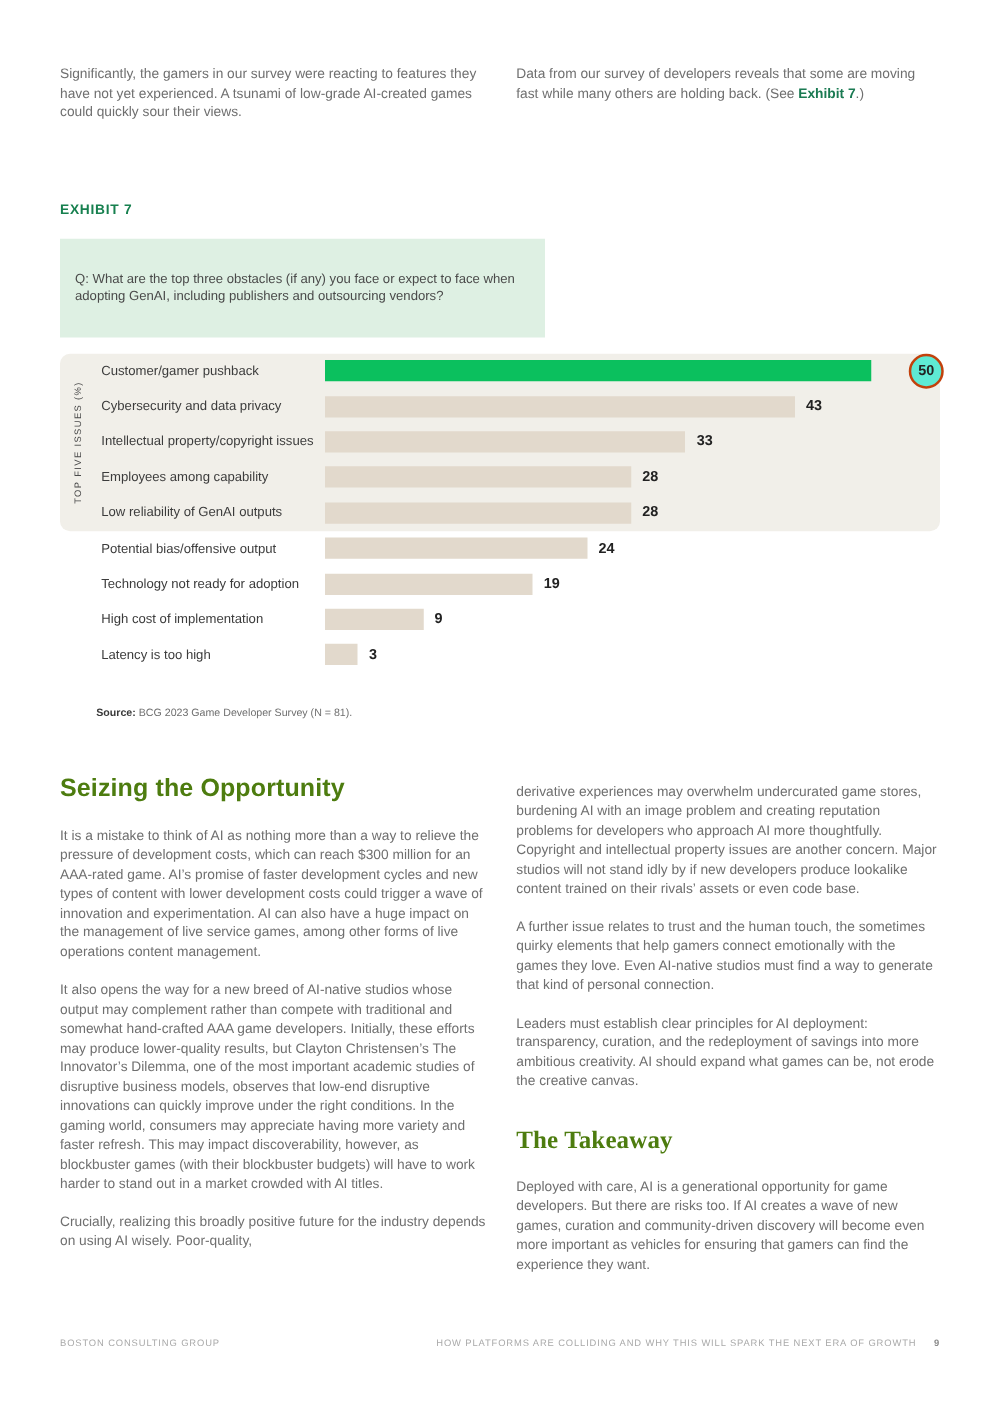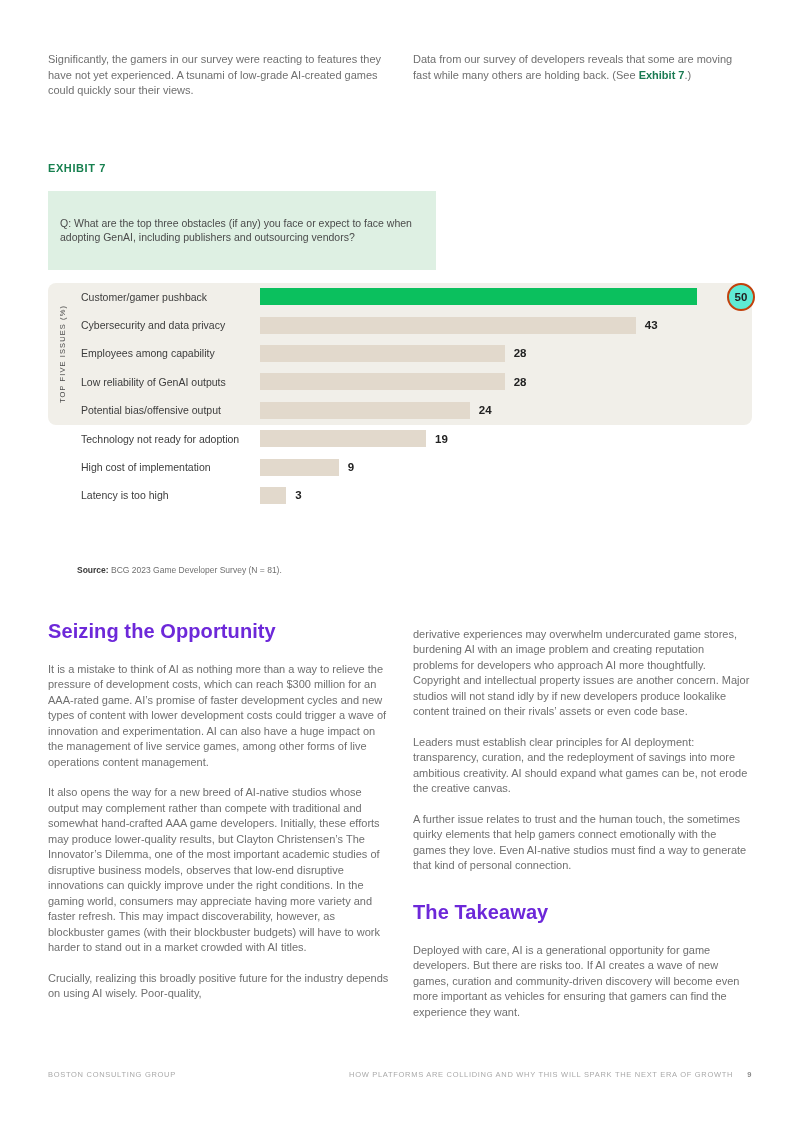--- a/index.html
+++ b/index.html
@@ -137,26 +137,26 @@
     font-size: 8.5px;
     color: #6f6f6f;
     margin-left: 29px;
   }
   .source-line .source-label { font-weight: 700; color: #3a3a3a; }
   
   .sections { margin-top: 45px; }
   .section-heading {
     font-size: 20px;
     font-weight: 700;
-    color: #6d28d9;
+    color: #4d7c0f;
     letter-spacing: 0.1px;
     margin: 0 0 19px 0;
   }
   .right-col { padding-top: 7px; }
-  .right-col .section-heading { margin-top: 27px; }
+  .right-col .section-heading { margin-top: 27px; font-family: Liberation Serif, serif; }
   
   .footer {
     position: absolute;
     left: 48px;
     right: 48px;
     top: 1070px;
     display: flex;
     justify-content: space-between;
     align-items: flex-end;
     font-size: 7.5px;
@@ -197,20 +197,27 @@
       </div>
     </div>
         <div class="chart-row">
       <div class="chart-row-label">Cybersecurity and data privacy</div>
       <div class="chart-bar-area">
         <div class="chart-bar" style="width: 375.82px;"></div>
         <span class="chart-value">43</span>
       </div>
     </div>
         <div class="chart-row">
+      <div class="chart-row-label">Intellectual property/copyright issues</div>
+      <div class="chart-bar-area">
+        <div class="chart-bar" style="width: 288.42px;"></div>
+        <span class="chart-value">33</span>
+      </div>
+    </div>
+        <div class="chart-row">
       <div class="chart-row-label">Employees among capability</div>
       <div class="chart-bar-area">
         <div class="chart-bar" style="width: 244.72px;"></div>
         <span class="chart-value">28</span>
       </div>
     </div>
         <div class="chart-row">
       <div class="chart-row-label">Low reliability of GenAI outputs</div>
       <div class="chart-bar-area">
         <div class="chart-bar" style="width: 244.72px;"></div>
@@ -256,22 +263,22 @@
   
   <div class="two-col sections">
     <div class="left-col">
       <h2 class="section-heading">Seizing the Opportunity</h2>
       <p class="body-text">It is a mistake to think of AI as nothing more than a way to relieve the pressure of development costs, which can reach $300 million for an AAA-rated game. AI’s promise of faster development cycles and new types of content with lower development costs could trigger a wave of innovation and experimentation. AI can also have a huge impact on the management of live service games, among other forms of live operations content management.</p>
       <p class="body-text">It also opens the way for a new breed of AI-native studios whose output may complement rather than compete with traditional and somewhat hand-crafted AAA game developers. Initially, these efforts may produce lower-quality results, but Clayton Christensen’s The Innovator’s Dilemma, one of the most important academic studies of disruptive business models, observes that low-end disruptive innovations can quickly improve under the right conditions. In the gaming world, consumers may appreciate having more variety and faster refresh. This may impact discoverability, however, as blockbuster games (with their blockbuster budgets) will have to work harder to stand out in a market crowded with AI titles.</p>
       <p class="body-text">Crucially, realizing this broadly positive future for the industry depends on using AI wisely. Poor-quality,</p>
     </div>
     <div class="right-col">
       <p class="body-text">derivative experiences may overwhelm undercurated game stores, burdening AI with an image problem and creating reputation problems for developers who approach AI more thoughtfully. Copyright and intellectual property issues are another concern. Major studios will not stand idly by if new developers produce lookalike content trained on their rivals’ assets or even code base.</p>
+      <p class="body-text">A further issue relates to trust and the human touch, the sometimes quirky elements that help gamers connect emotionally with the games they love. Even AI-native studios must find a way to generate that kind of personal connection.</p>
       <p class="body-text">Leaders must establish clear principles for AI deployment: transparency, curation, and the redeployment of savings into more ambitious creativity. AI should expand what games can be, not erode the creative canvas.</p>
-      <p class="body-text">A further issue relates to trust and the human touch, the sometimes quirky elements that help gamers connect emotionally with the games they love. Even AI-native studios must find a way to generate that kind of personal connection.</p>
       <h2 class="section-heading">The Takeaway</h2>
       <p class="body-text">Deployed with care, AI is a generational opportunity for game developers. But there are risks too. If AI creates a wave of new games, curation and community-driven discovery will become even more important as vehicles for ensuring that gamers can find the experience they want.</p>
     </div>
   </div>
 
   
   <div class="footer">
     <span>BOSTON CONSULTING GROUP</span>
     <span class="footer-right">
       <span>HOW PLATFORMS ARE COLLIDING AND WHY THIS WILL SPARK THE NEXT ERA OF GROWTH</span>

